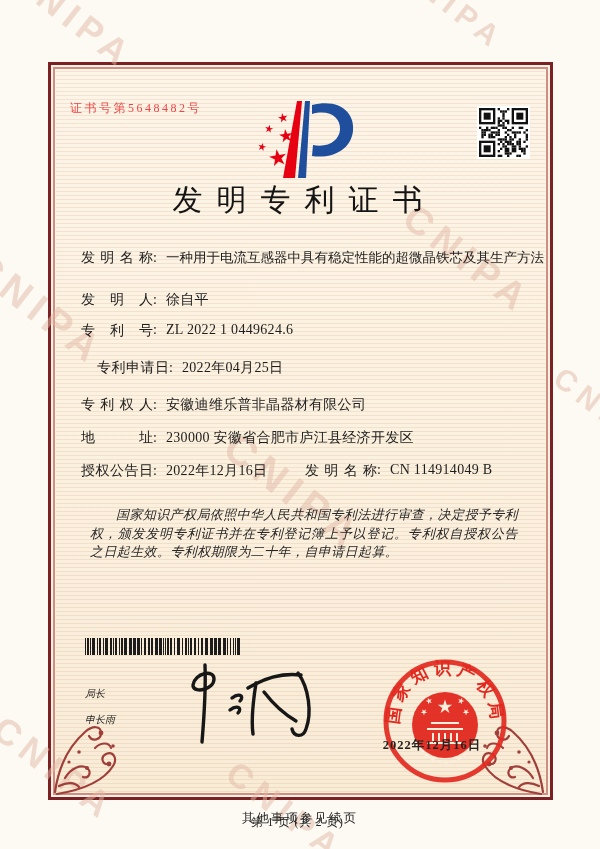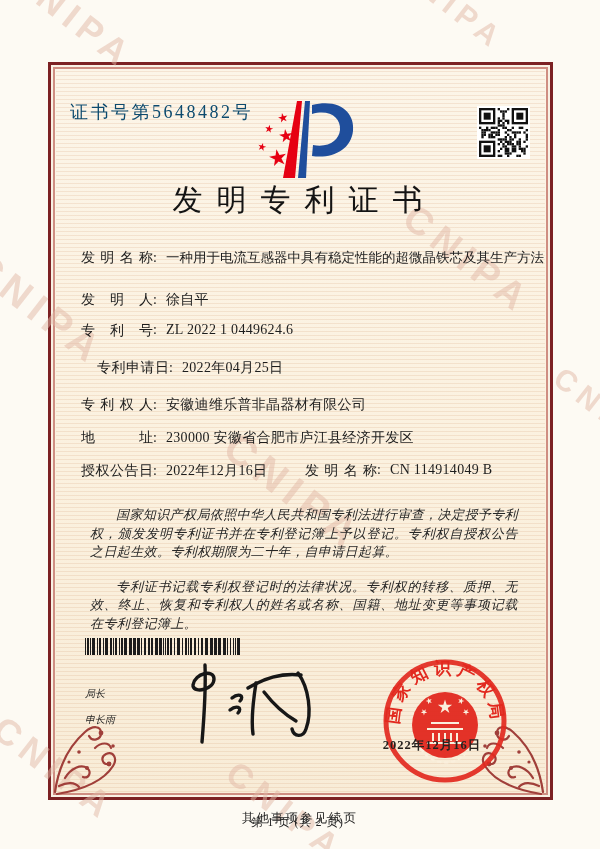--- a/index.html
+++ b/index.html
@@ -15,21 +15,21 @@
   .frame .guilloche{position:absolute;inset:5px;
     background:repeating-linear-gradient(0deg, rgba(211,156,116,0.20) 0px, rgba(211,156,116,0.20) 1px, transparent 1px, transparent 4px);}
 
   
   .wm{position:absolute;z-index:1;font-family:"Liberation Sans","DejaVu Sans",sans-serif;
     font-weight:bold;color:rgba(226,183,165,0.50);letter-spacing:7px;
     transform:rotate(38deg);white-space:nowrap;pointer-events:none;}
 
   .content{position:absolute;inset:0;z-index:2;}
 
-  .cert-no{position:absolute;left:70px;top:100px;font-size:18px;letter-spacing:2.5px;color:#0c4a6e;}
+  .cert-no{position:absolute;left:70px;top:100px;font-size:12px;letter-spacing:2.5px;color:#ef4444;}
   .logo{position:absolute;left:233px;top:98px;width:135px;height:84px;}
   .qr{position:absolute;left:477px;top:106px;width:53px;height:53px;background:#fff;padding:2px;box-sizing:border-box;}
   .title{position:absolute;left:48px;top:180px;width:499px;text-align:center;
     font-size:30px;font-weight:normal;color:#141414;letter-spacing:14px;padding-left:14px;box-sizing:border-box;}
 
   .rows{position:absolute;left:81px;top:0;width:456px;}
   .row{position:absolute;left:0;font-size:14px;color:#1d1d1d;white-space:nowrap;}
   .row .lbl{display:inline-block;width:72px;text-align:justify;text-align-last:justify;vertical-align:top;}
   .row .colon{display:inline-block;width:8px;}
   .row .val{display:inline-block;margin-left:5px;letter-spacing:0.3px;font-weight:500;}
@@ -283,21 +283,20 @@
       <div class="row" style="top:462px;">
         <span class="lbl">授权公告日</span><span class="colon">:</span><span class="val">2022年12月16日</span>
         <span class="pair2">
           <span class="lbl">发明名称</span><span class="colon">:</span><span class="val">CN 114914049 B</span>
         </span>
       </div>
     </div>
 
     <div class="paras">
       <p>国家知识产权局依照中华人民共和国专利法进行审查，决定授予专利权，颁发发明专利证书并在专利登记簿上予以登记。专利权自授权公告之日起生效。专利权期限为二十年，自申请日起算。</p>
-      <p>专利证书记载专利权登记时的法律状况。专利权的转移、质押、无效、终止、恢复和专利权人的姓名或名称、国籍、地址变更等事项记载在专利登记簿上。</p>
     </div>
 
     <div class="barcode" id="barcode"><svg width="158" height="17" viewBox="0 0 158 17">
           <rect x="0" y="0" width="1" height="17" fill="#1c1c1c"></rect>
           <rect x="2" y="0" width="2" height="17" fill="#1c1c1c"></rect>
           <rect x="5" y="0" width="1" height="17" fill="#1c1c1c"></rect>
           <rect x="7" y="0" width="3" height="17" fill="#1c1c1c"></rect>
           <rect x="12" y="0" width="1" height="17" fill="#1c1c1c"></rect>
           <rect x="14" y="0" width="2" height="17" fill="#1c1c1c"></rect>
           <rect x="18" y="0" width="1" height="17" fill="#1c1c1c"></rect>

